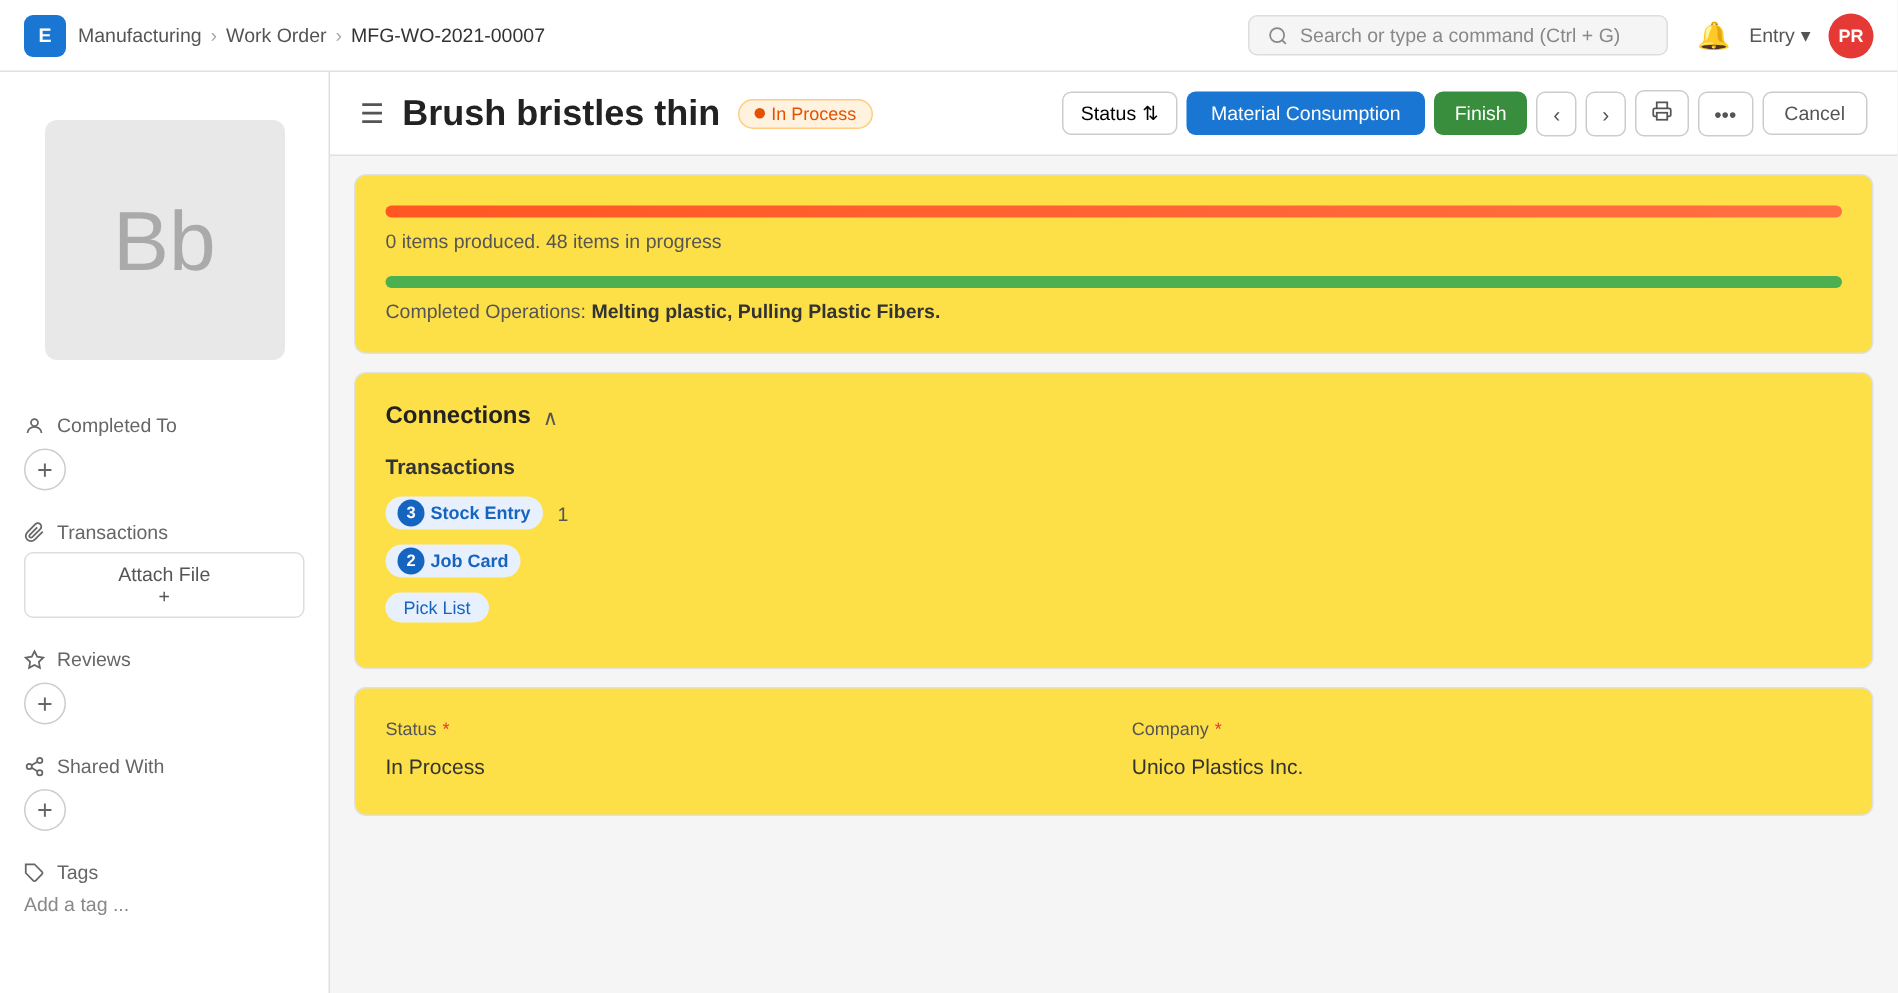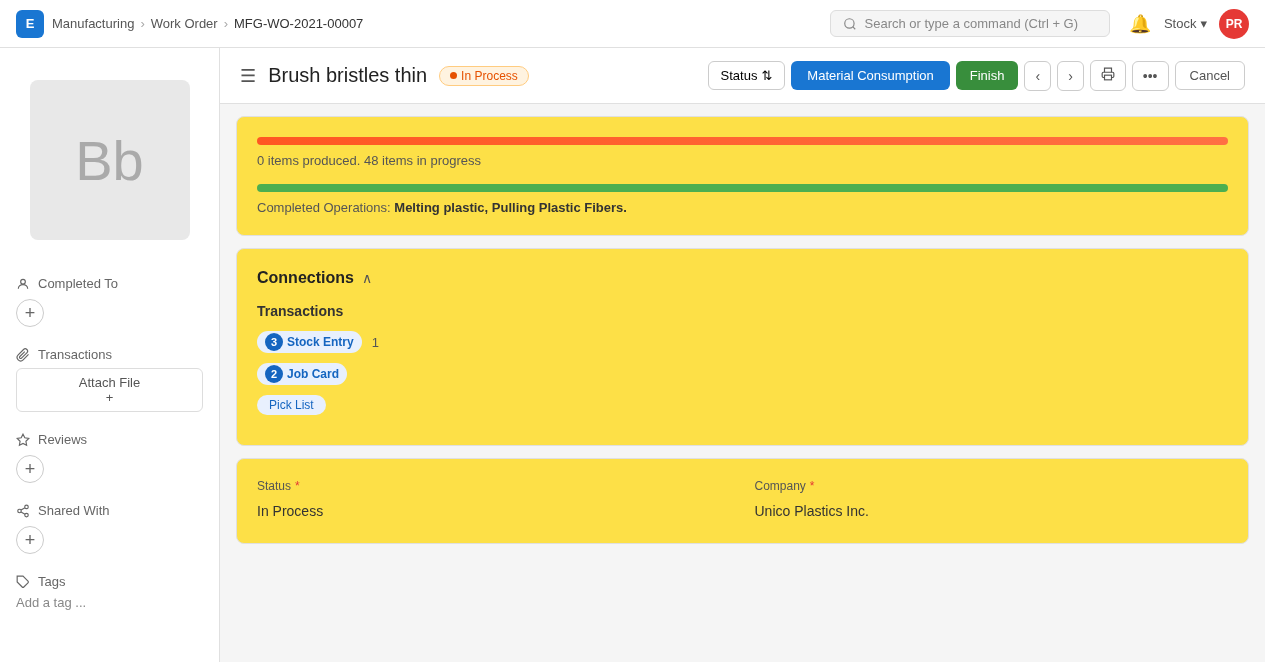--- a/index.html
+++ b/index.html
@@ -57,21 +57,21 @@
 
     
     .content { flex: 1; overflow-y: auto; padding: 0; background: #f5f5f5; }
 
     
     .page-header {
       display: flex; align-items: center; background: #fff;
       padding: 12px 20px; border-bottom: 1px solid #e0e0e0; gap: 12px;
     }
     .menu-icon { color: #555; cursor: pointer; font-size: 18px; }
-    .page-title { font-size: 20px; font-weight: 400; color: #222; text-align: center; }
+    .page-title { font-size: 24px; font-weight: 700; color: #222; text-align: center; }
     .status-badge {
       background: #fff3e0; color: #e65100; border: 1px solid #ffcc80;
       border-radius: 12px; padding: 2px 10px; font-size: 12px; font-weight: 500;
       display: flex; align-items: center; gap: 4px;
     }
     .status-dot { width: 7px; height: 7px; border-radius: 50%; background: #e65100; display: inline-block; }
     .header-actions { display: flex; align-items: center; gap: 6px; margin-left: auto; }
     .btn-status {
       border: 1px solid #ccc; background: #fff; border-radius: 6px;
       padding: 6px 12px; font-size: 13px; cursor: pointer; display: flex; align-items: center; gap: 4px;
@@ -148,21 +148,21 @@
   <div class="search-bar">
     <svg width="14" height="14" viewBox="0 0 24 24" fill="none" stroke="#888" stroke-width="2">
         <circle cx="11" cy="11" r="8"></circle>
         <line x1="21" y1="21" x2="16.65" y2="16.65"></line>
       </svg>
     <span>Search or type a command (Ctrl + G)</span>
   </div>
   <div class="nav-right">
     <span class="bell-icon">🔔</span>
     <div class="help-btn">
-      <span>Stock</span>
+      <span>Entry</span>
       <span>▾</span>
     </div>
     <div class="avatar">PR</div>
   </div>
 </div>
 
 <div class="main-layout">
 
   <div class="sidebar">
 

